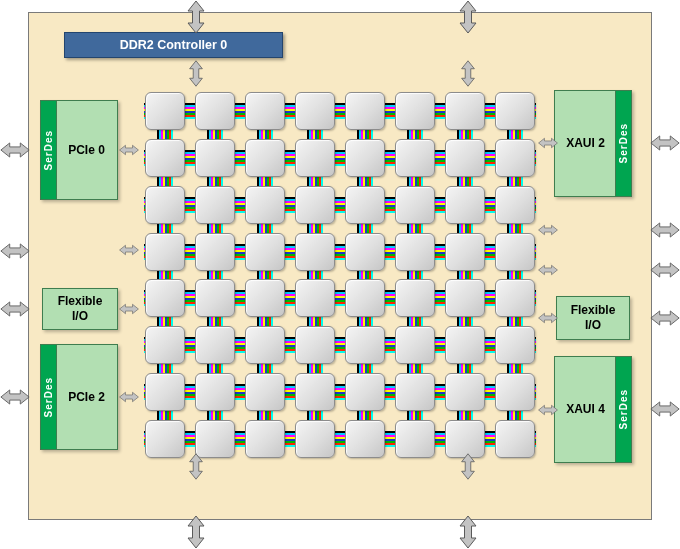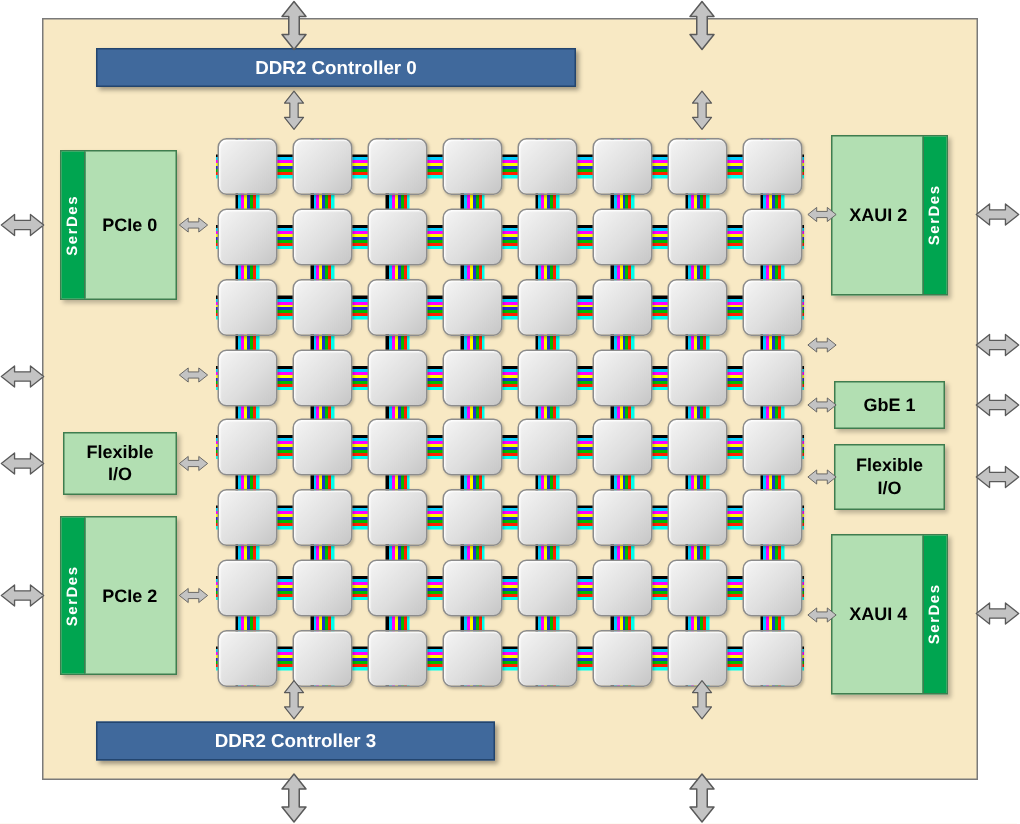--- a/index.html
+++ b/index.html
@@ -124,27 +124,24 @@
       <div class="tile" style="left: 5px; top: 331.625px;"></div>
       <div class="tile" style="left: 55px; top: 331.625px;"></div>
       <div class="tile" style="left: 105px; top: 331.625px;"></div>
       <div class="tile" style="left: 155px; top: 331.625px;"></div>
       <div class="tile" style="left: 205px; top: 331.625px;"></div>
       <div class="tile" style="left: 255px; top: 331.625px;"></div>
       <div class="tile" style="left: 305px; top: 331.625px;"></div>
       <div class="tile" style="left: 355px; top: 331.625px;"></div>
     </div>
 
-  <div class="block ddr" style="left:64px;top:32px;width:320px;height:26px">
+  <div class="block ddr" style="left:64px;top:32px;width:219px;height:26px">
     <span>DDR2 Controller 0</span>
   </div>
 
-  <div class="block ddr" style="left:64px;top:481px;width:266px;height:26px">
-    <span>DDR2 Controller 3</span>
-  </div>
 
   <div class="block green pad-l" style="left:40px;top:100px;width:78px;height:100px">
     <div class="serdes-strip left">
       <span>SerDes</span>
     </div>
     <span class="lbl">PCIe 0</span>
   </div>
 
 
   <div class="block green" style="left:42px;top:288px;width:76px;height:42px">
@@ -160,23 +157,20 @@
   </div>
 
   <div class="block green pad-r" style="left:554px;top:90px;width:78px;height:107px">
     <div class="serdes-strip right">
       <span>SerDes</span>
     </div>
     <span class="lbl">XAUI 2</span>
   </div>
 
 
-  <div class="block green" style="left:556px;top:254px;width:74px;height:32px">
-    <span class="lbl">GbE 1</span>
-  </div>
 
   <div class="block green" style="left:556px;top:296px;width:74px;height:44px">
     <span class="lbl">Flexible
 I/O</span>
   </div>
 
   <div class="block green pad-r" style="left:554px;top:356px;width:78px;height:107px">
     <div class="serdes-strip right">
       <span>SerDes</span>
     </div>

